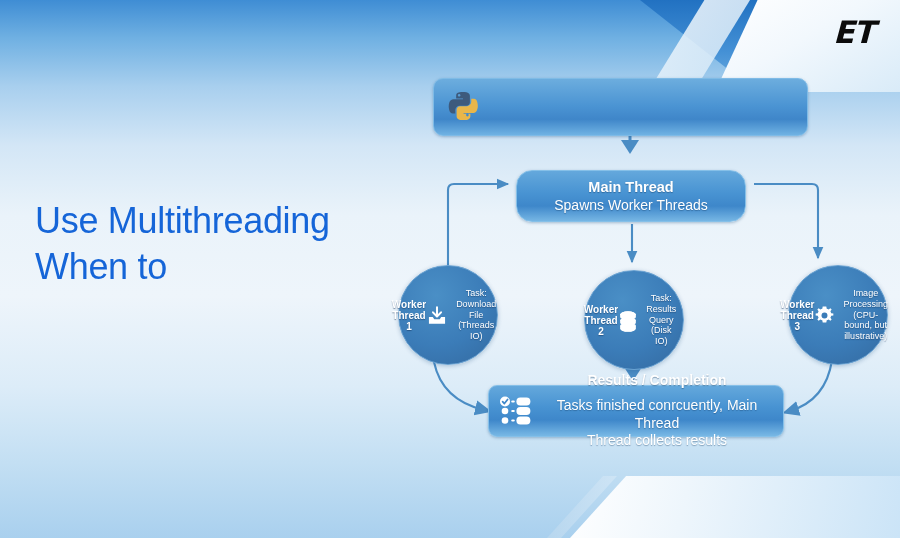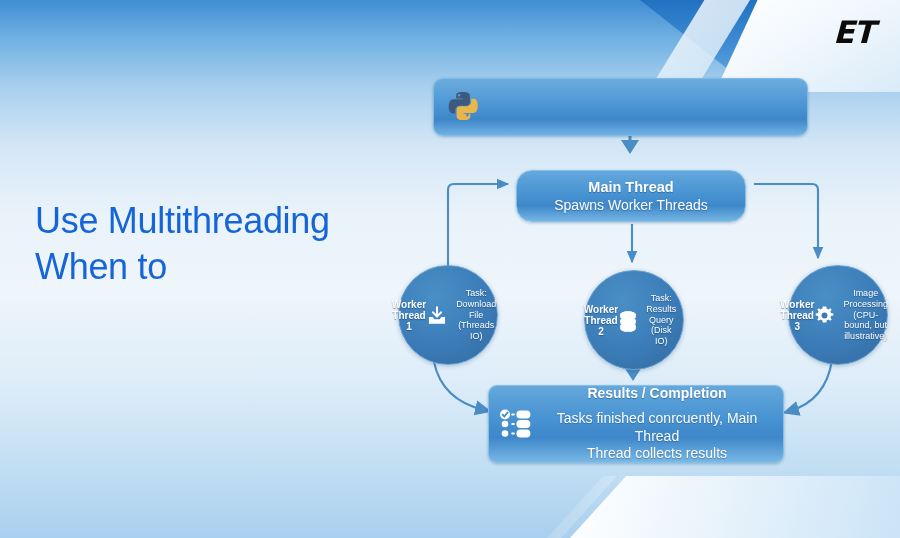--- a/index.html
+++ b/index.html
@@ -184,21 +184,21 @@
     font-size: 9px; color: #fff; line-height: 1.22;
     padding: 0 8px;
     text-shadow: 0 1px 1px rgba(20,50,90,.5);
   }
   #w1 { left: 18px;  top: 195px; }
   #w2 { left: 204px; top: 200px; }
   #w3 { left: 408px; top: 195px; }
 
   .results-box {
     left: 108px; top: 315px;
-    width: 296px; height: 78px;
+    width: 296px; height: 52px;
     border-radius: 9px;
     background: linear-gradient(to bottom, #64a8dc 0%, #4893d2 42%, #3e87ca 68%, #78b8e5 100%);
     border: 1px solid #86c0e8;
     box-shadow: 0 1px 3px rgba(30,80,130,.35);
     display: flex; align-items: center;
     padding-left: 10px;
     z-index: 3;
   }
   .results-icon { flex: 0 0 auto; margin-right: 6px; line-height: 0; }
   .results-text { flex: 1; text-align: center; padding-right: 8px; }

